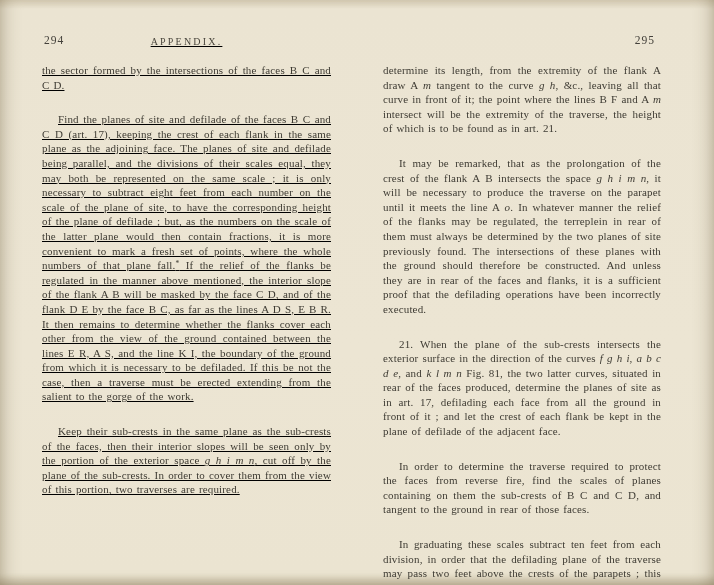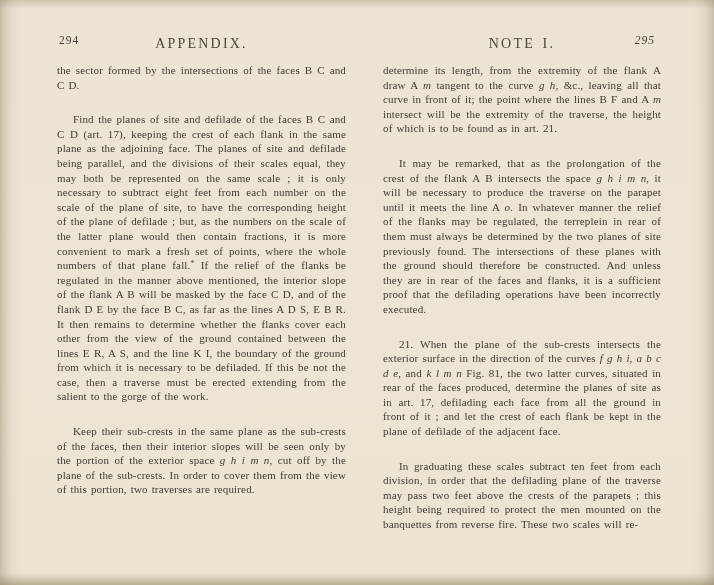--- a/index.html
+++ b/index.html
@@ -23,46 +23,46 @@
       #ebe4d1 calc(100% - 12px), #d5ccb4 100%);
     box-shadow:
       inset 14px 0 18px -12px rgba(112, 97, 66, 0.45),
       inset -14px 0 18px -12px rgba(112, 97, 66, 0.45),
       inset 0 -10px 12px -8px rgba(112, 97, 66, 0.35);
   }
   .page {
     position: absolute;
     top: 36px;
   }
-  .page.left  { left: 57px;  width: 289px; }
+  .page.left  { left: 42px;  width: 289px; text-decoration: underline; }
   .page.right { left: 383px; width: 278px; }
 
   .pagehead {
     position: relative;
     height: 15px;
     margin-bottom: 12px;
     color: #46423a;
   }
   .runhead {
     display: block;
     text-align: center;
-    font-size: 14px;
+    font-size: 10px;
     letter-spacing: 2.2px;
     word-spacing: 2px;
     color: #4a463d;
   }
   .pagenum {
     position: absolute;
     top: -2px;
     font-size: 11.5px;
     letter-spacing: 1px;
     color: #43403a;
   }
   .page.left  .pagenum { left: 2px; }
-  .page.right .pagenum { right: 6px; font-style: italic; }
+  .page.right .pagenum { right: 6px; }
 
   .pagebody {
     font-size: 11px;
     line-height: 14.6px;
     text-align: justify;
     color: #3e3b33;
     letter-spacing: 0.15px;
     word-spacing: 1.1px;
     text-rendering: optimizeLegibility;
   }
@@ -94,24 +94,24 @@
     </header>
     <div class="pagebody">
         <p class="para">the sector formed by the intersections of the faces B C and C D.</p>
         <p class="para indent">Find the planes of site and defilade of the faces B C and C D (art. 17), keeping the crest of each flank in the same plane as the adjoining face.  The planes of site and defilade being parallel, and the divisions of their scales equal, they may both be represented on the same scale ; it is only necessary to subtract eight feet from each number on the scale of the plane of site, to have the corresponding height of the plane of defilade ; but, as the numbers on the scale of the latter plane would then contain fractions, it is more convenient to mark a fresh set of points, where the whole numbers of that plane fall.<sup>*</sup>  If the relief of the flanks be regulated in the manner above mentioned, the interior slope of the flank A B will be masked by the face C D, and of the flank D E by the face B C, as far as the lines A D S,  E B R.   It then remains to determine whether the flanks cover each other from the view of the ground contained between the lines E R,  A S, and the line K I, the boundary of the ground from which it is necessary to be defiladed.  If this be not the case, then a traverse must be erected extending from the salient to the gorge of the work.</p>
         <p class="para indent">Keep their sub-crests in the same plane as the sub-crests of the faces, then their interior slopes will be seen only by the portion of the exterior space <i>g h i m n</i>, cut off by the plane of the sub-crests.   In order to cover them from the view of this portion, two traverses are required.</p>
       </div>
   </section>
 
   <section class="page right">
     <header class="pagehead">
-      <span class="runhead">NOTE I.</span>
       <span class="pagenum">295</span>
     </header>
     <div class="pagebody">
         <p class="para">determine its length, from the extremity of the flank A draw A <i>m</i> tangent to the curve <i>g h</i>, &amp;c., leaving all that curve in front of it; the point where the lines B F and A <i>m</i> intersect will be the extremity of the traverse, the height of which is to be found as in art. 21.</p>
         <p class="para indent">It may be remarked, that as the prolongation of the crest of the flank A B intersects the space <i>g h i m n</i>, it will be necessary to produce the traverse on the parapet until it meets the line A <i>o</i>.   In whatever manner the relief of the flanks may be regulated, the terreplein in rear of them must always be determined by the two planes of site previously found.   The intersections of these planes with the ground should therefore be constructed.   And unless they are in rear of the faces and flanks, it is a sufficient proof that the defilading operations have been incorrectly executed.</p>
         <p class="para indent">21. When the plane of the sub-crests intersects the exterior surface in the direction of the curves <i>f g h i</i>, <i>a b c d e</i>, and <i>k l m n</i> Fig. 81, the two latter curves, situated in rear of the faces produced, determine the planes of site as in art. 17, defilading each face from all the ground in front of it ; and let the crest of each flank be kept in the plane of defilade of the adjacent face.</p>
+        <p class="para indent">In order to determine the traverse required to protect the faces from reverse fire, find the scales of planes containing on them the sub-crests of B C and C D, and tangent to the ground in rear of those faces.</p>
         <p class="para indent">In graduating these scales subtract ten feet from each division, in order that the defilading plane of the traverse may pass two feet above the crests of the parapets ; this height being required to protect the men mounted on the banquettes from reverse fire.   These two scales will re-</p>
       </div>
   </section>
 
 </div>
 
 </body></html>

